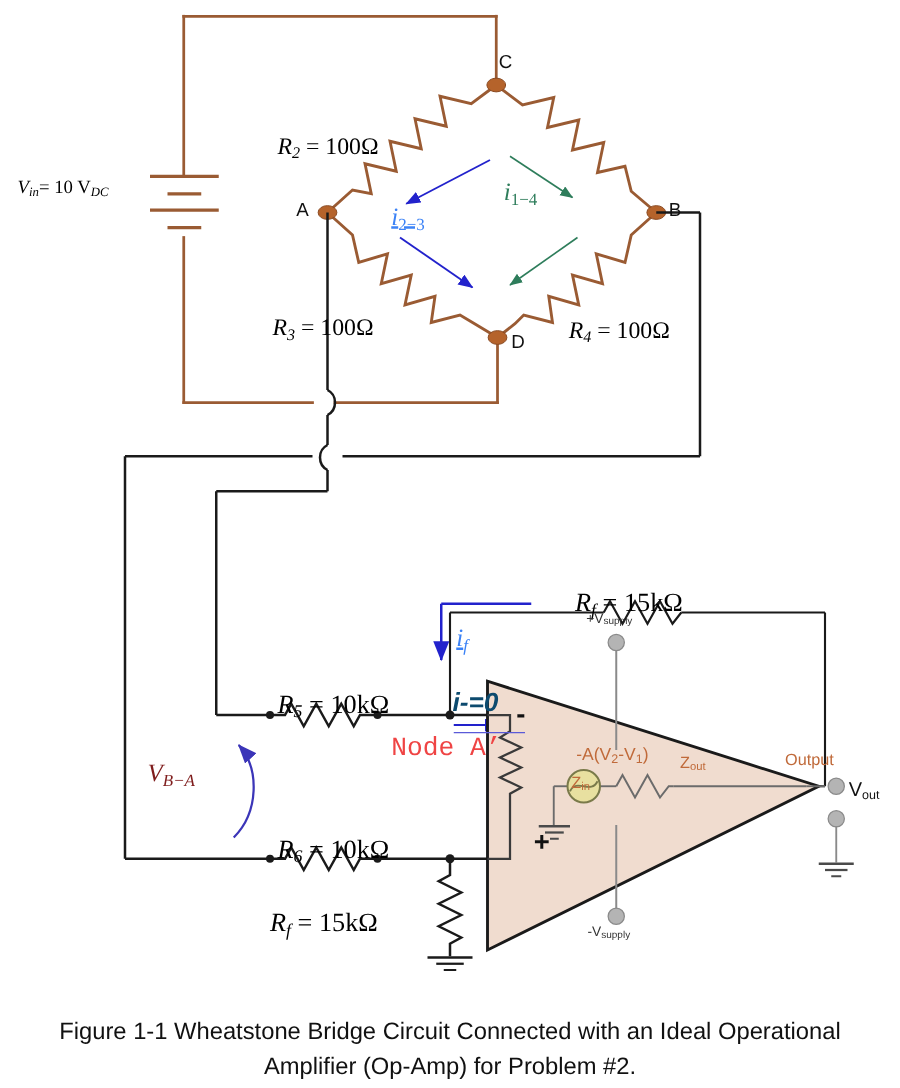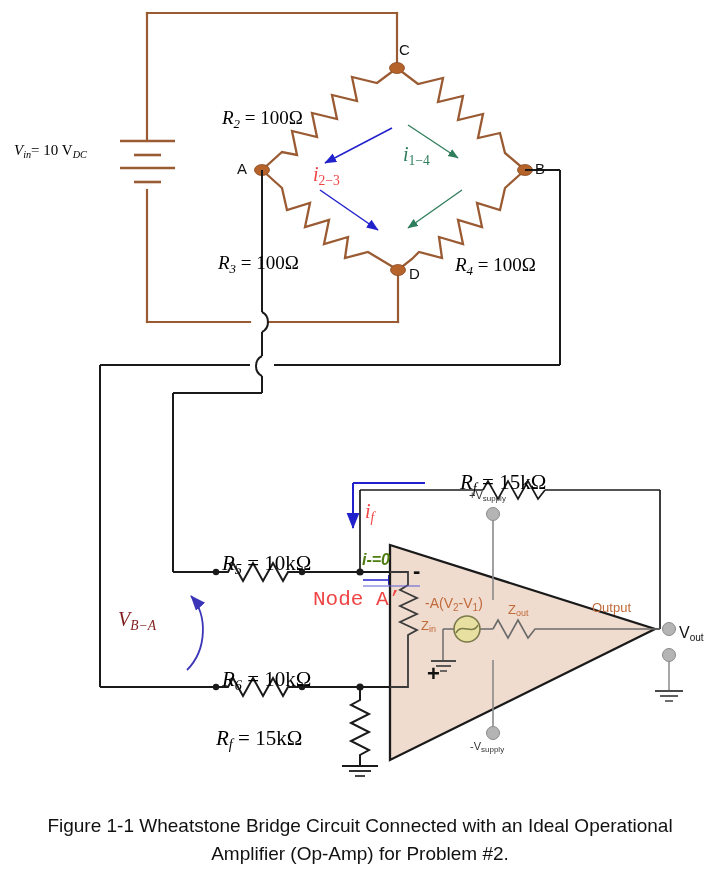--- a/index.html
+++ b/index.html
@@ -19,34 +19,35 @@
   .math{font-family:"Liberation Serif", serif;font-style:normal;}
   .it{font-style:italic;}
   .sub{font-size:0.68em;vertical-align:-0.28em;font-style:italic;}
   .subup{font-size:0.68em;vertical-align:-0.25em;font-style:normal;}
 
   .node-letter{
     font-family:"Liberation Sans", sans-serif;
     font-size:15px;font-weight:400;color:#111;
   }
   .res-label{font-size:19px;margin-top:24px;}
-  .cur-blue{color:#ef4444;font-size:20px;}
+  .cur-blue{color:#3b82f6;font-size:20px;text-decoration:underline;}
   .cur-green{color:#2e7d5b;font-size:20px;}
   .vba{color:#7f1d1d;font-size:20px;}
   .nodeA{
     font-family:Liberation Mono, monospace;
     font-size:21px;color:#ef4444;
   }
   .iminus{
     font-family:"Liberation Sans", sans-serif;
-    font-size:16px;font-style:italic;font-weight:bold;color:#4d7c0f;
+    font-size:21px;font-style:italic;font-weight:bold;color:#0c4a6e;
   }
   .opamp-int{
     font-family:"Liberation Sans", sans-serif;
     color:#c06a3a;
+    margin-left:36px;
   }
   .supply{
     font-family:"Liberation Sans", sans-serif;
     font-size:11px;color:#333;
   }
   .supply .ss{font-size:8px;vertical-align:-0.2em;}
   .vout{
     font-family:"Liberation Sans", sans-serif;
     font-size:16px;color:#111;
   }

